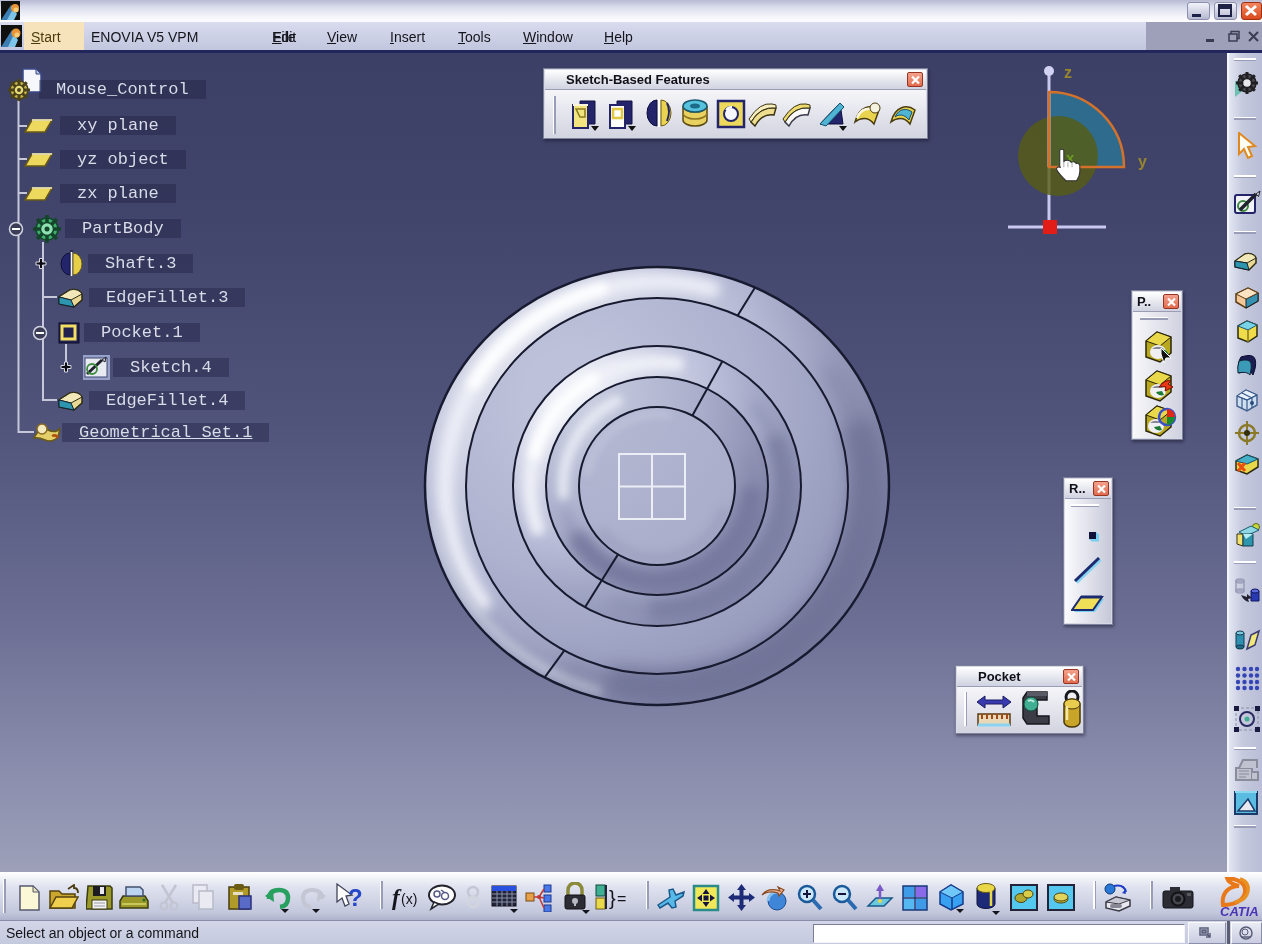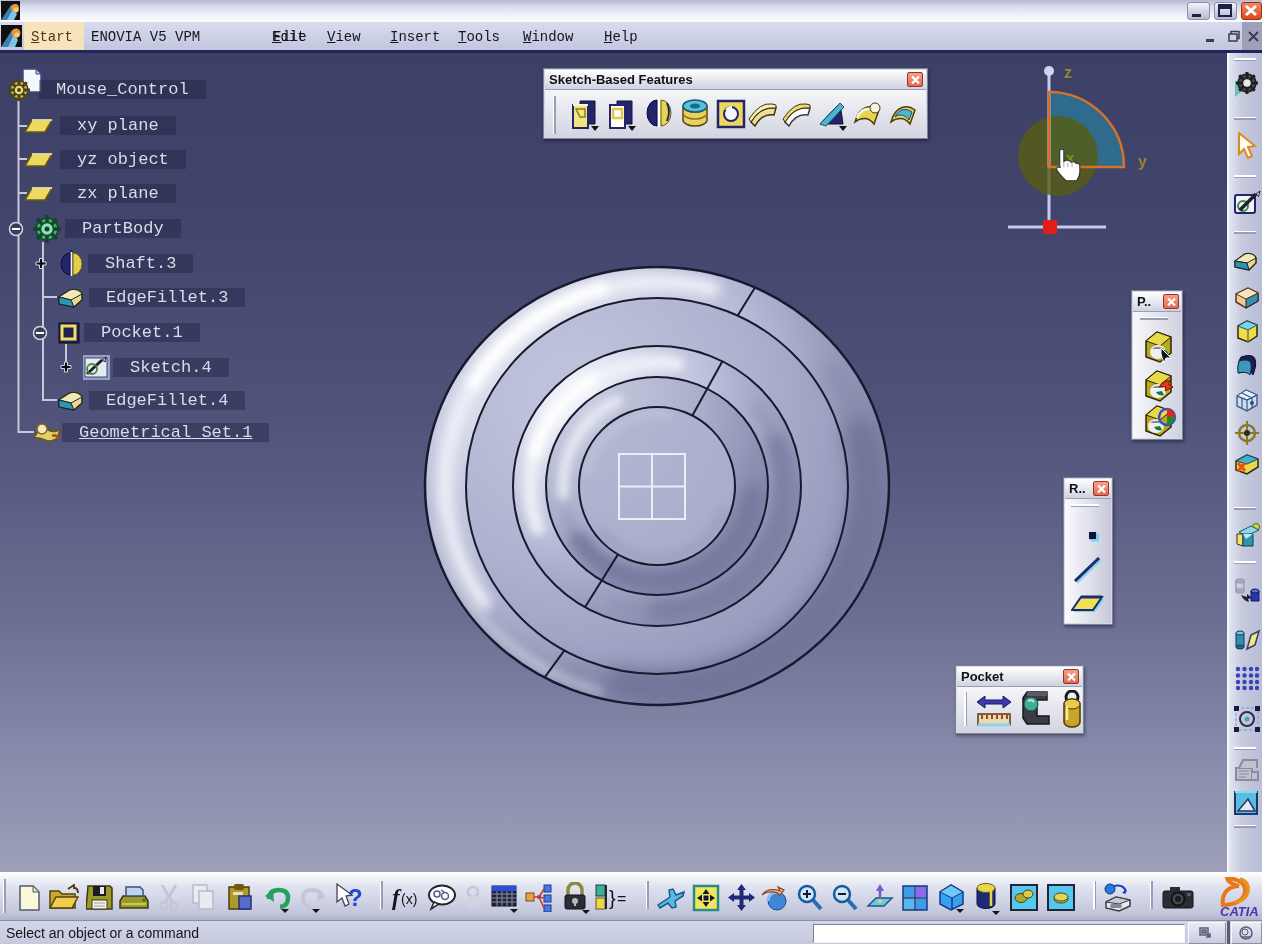--- a/index.html
+++ b/index.html
@@ -1,32 +1,32 @@
 <!DOCTYPE html>
 <html><head>
 <meta charset="utf-8">
 <style>
 html,body{margin:0;padding:0;}
 body{width:1262px;height:944px;overflow:hidden;font-family:"Liberation Sans",sans-serif;position:relative;background:#9da0b8;}
 .abs{position:absolute;}
 #titlebar{left:0;top:0;width:1262px;height:22px;background:linear-gradient(#b7bad2 0%,#d8dbec 30%,#f4f5fa 75%,#fdfdfe 100%);}
 #titlebar .txt{left:24px;top:3px;font-size:15px;font-weight:bold;color:#16161e;letter-spacing:0px;}
 .capbtn{top:2px;width:23px;height:18px;border-radius:3px;border:1px solid #8d90ad;background:linear-gradient(#f2f3f9,#b6b9d2);box-sizing:border-box;}
-#menubar{left:0;top:22px;width:1242px;height:28px;background:linear-gradient(#d9dcee,#c2c6de);font-family:Liberation Mono, monospace;}
+#menubar{left:0;top:22px;width:1146px;height:28px;background:linear-gradient(#d9dcee,#c2c6de);}
 .mi{top:7px;font-size:14px;color:#15151d;}
 .mi u{text-decoration:underline;}
 #menuline{left:0;top:50px;width:1262px;height:3px;background:#23265c;}
 #viewport{left:0;top:53px;width:1227px;height:819px;background:linear-gradient(#3d4066 0%,#42456b 20%,#50537a 45%,#6d7094 70%,#8b8ead 88%,#9da0b8 100%);}
 #rsep{left:1227px;top:53px;width:2px;height:819px;background:#f6f7fb;}
 #righttb{left:1229px;top:53px;width:33px;height:819px;background:linear-gradient(90deg,#e3e6f2,#c6cade 40%,#b9bdd6);}
 #bottomtb{left:0;top:872px;width:1262px;height:48px;background:linear-gradient(#fdfdfe,#dfe2ef 30%,#c3c7dc 85%,#aeb2cc);border-top:1px solid #fff;box-sizing:border-box;}
 #statusbar{left:0;top:920px;width:1262px;height:24px;background:linear-gradient(#d3d6e8,#c5c9de);border-top:1px solid #8b8ea8;box-sizing:border-box;}
 .treetxt{font-size:17px;color:#d9dbe8;background:rgba(27,30,60,.38);padding:0 17px;line-height:19px;white-space:nowrap;font-family:Liberation Mono, monospace;}
 .tb{background:#d6d8e4;box-shadow:1px 2px 3px rgba(10,10,30,.45);border:1px solid #7e819c;}
-.tbttl{position:absolute;left:1px;top:1px;right:1px;height:19px;background:linear-gradient(#ffffff,#cfd2e0);font-size:13px;font-weight:bold;color:#101018;line-height:19px;padding-left:4px;box-sizing:border-box;}
+.tbttl{position:absolute;left:1px;top:1px;right:1px;height:19px;background:linear-gradient(#ffffff,#cfd2e0);font-size:13px;font-weight:bold;color:#101018;line-height:19px;padding-left:21px;box-sizing:border-box;}
 .xbtn{position:absolute;width:16px;height:15px;background:linear-gradient(#f4a18d,#e06c4f);border:1px solid #993322;border-radius:2px;box-sizing:border-box;}
 .xbtn svg{position:absolute;left:1px;top:1px;}
 .gripv{position:absolute;width:3px;background:linear-gradient(90deg,#ffffff 50%,#9a9db8 50%);}
 .griph{position:absolute;height:3px;background:linear-gradient(#ffffff 50%,#9a9db8 50%);}
 </style>
 </head>
 <body>
 <div class="abs" id="titlebar">
  <svg class="abs" style="left:1px;top:1px" width="19" height="19">
       <rect width="19" height="19" fill="#10100e"></rect>

